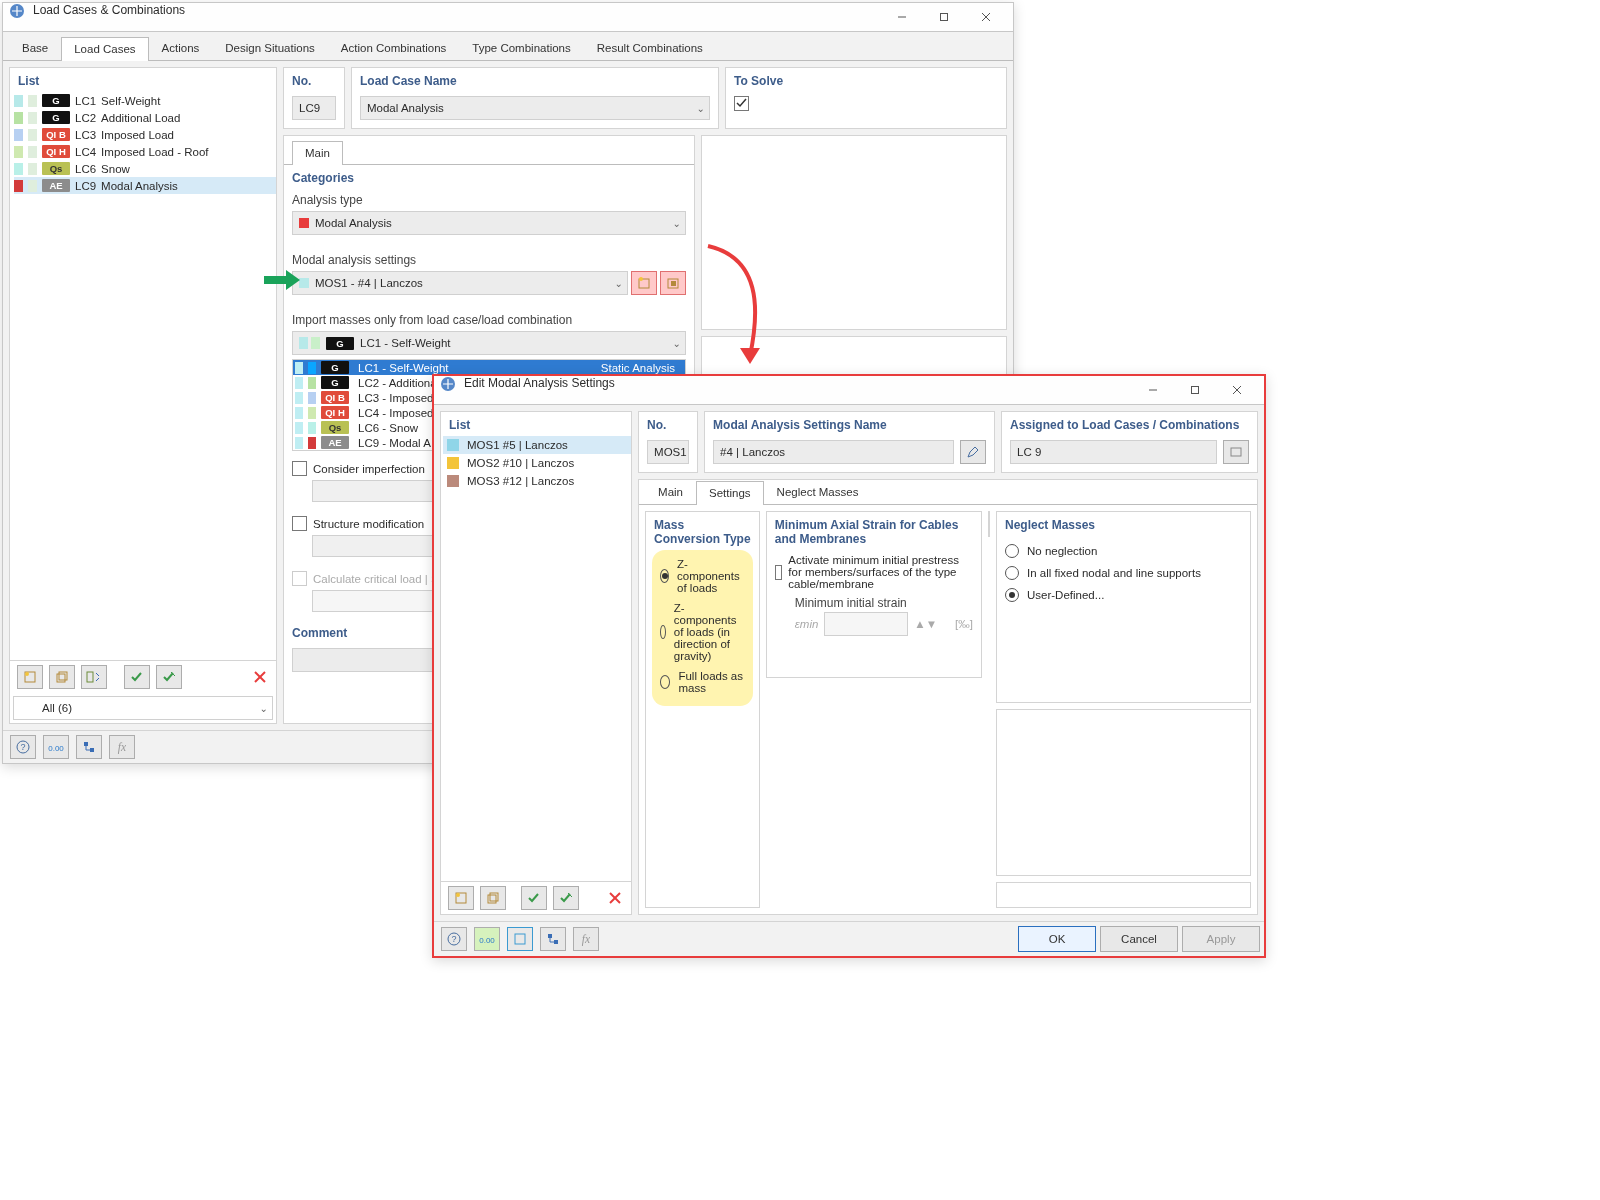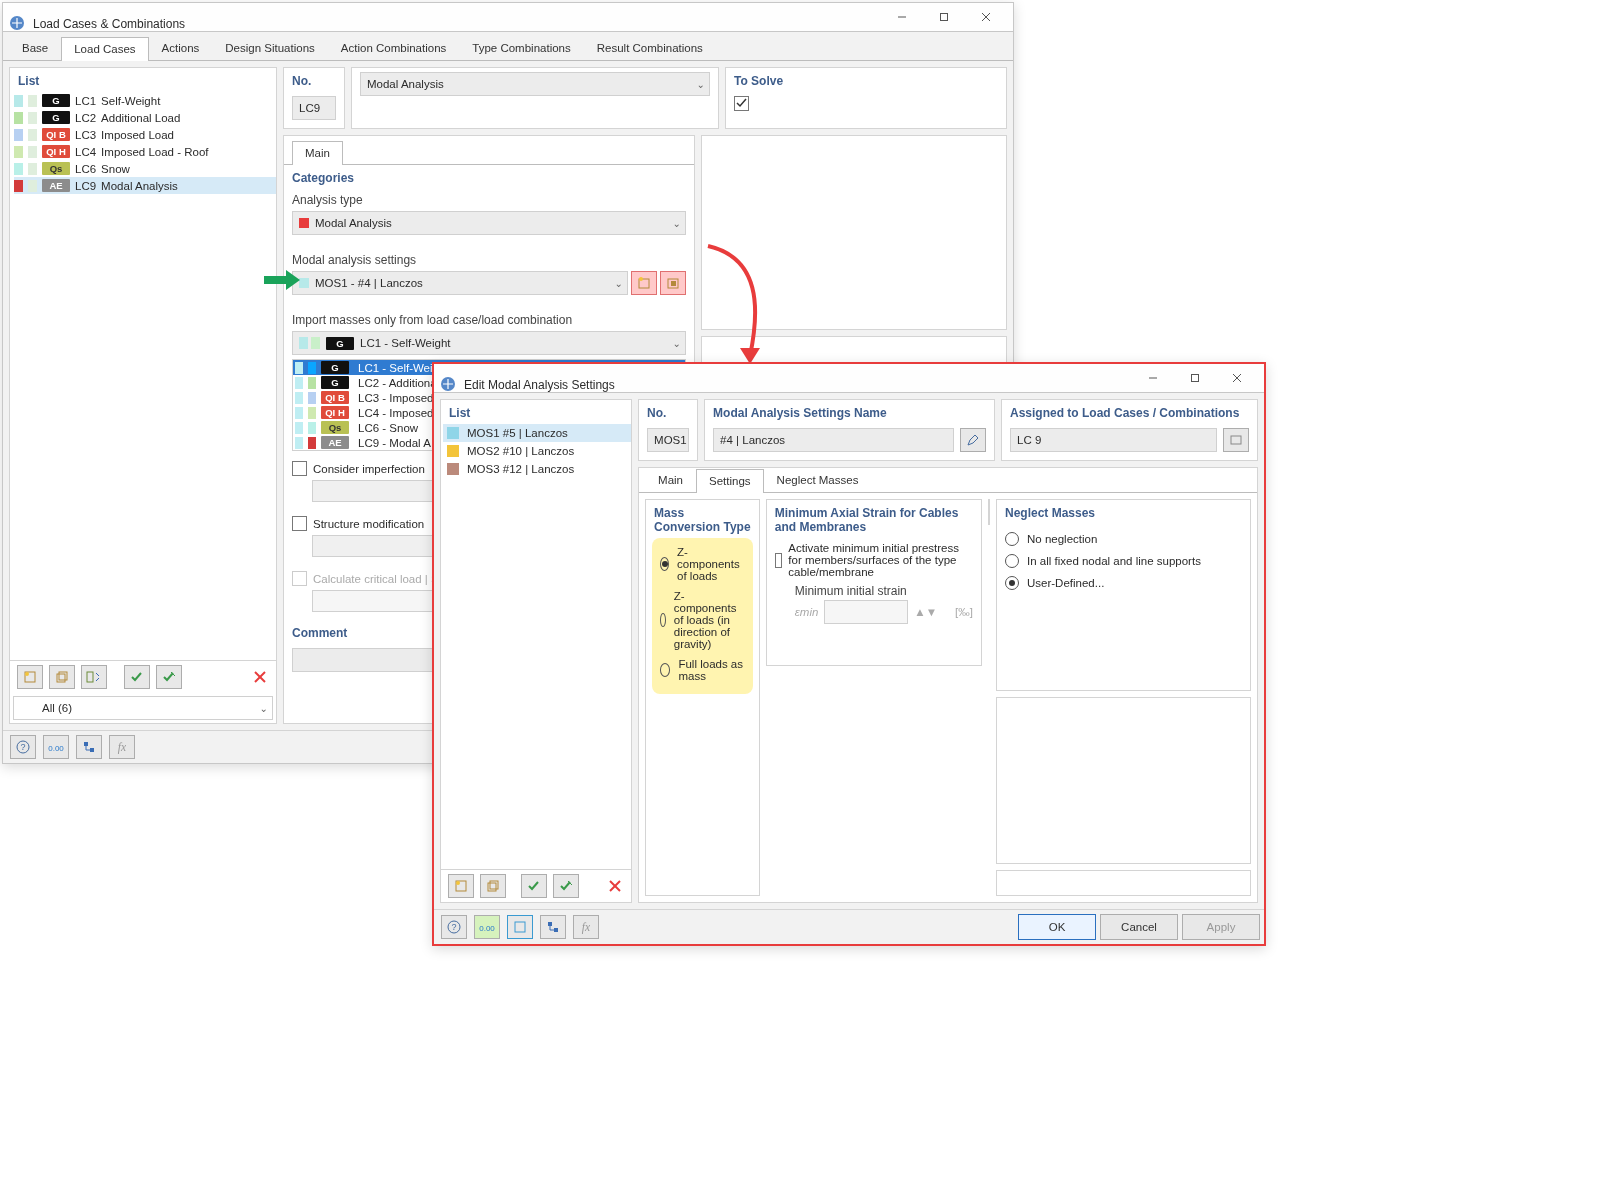--- a/index.html
+++ b/index.html
@@ -19,21 +19,21 @@
   --hl-icon-bg:#ffc9c9;
   --btn-bg:#e8e8e8;
   --btn-border:#adadad;
   --border-red:#e83c3c;
   font:11.5px "Segoe UI",Arial,sans-serif;
   color:var(--text);
 }
 body{margin:0;background:#fff;width:1600px;height:1200px;position:relative;font:inherit}
 
 .window{position:absolute;border:1px solid var(--win-border);background:#f2f2f2;box-shadow:0 3px 12px rgba(0,0,0,.15);display:flex;flex-direction:column}
-.titlebar{height:28px;display:flex;align-items:flex-end;padding:0 6px;border-bottom:1px solid var(--win-border);background:var(--win-titlebar)}
+.titlebar{height:28px;display:flex;align-items:flex-start;padding:0 6px;border-bottom:1px solid var(--win-border);background:var(--win-titlebar)}
 .titlebar .logo{width:16px;height:16px;margin-right:8px}
 .titlebar .title{flex:1;font-size:12px}
 .titlebar-ctrls{display:flex;gap:0}
 .titlebar-ctrls .sysbtn{width:42px;height:28px;display:flex;align-items:center;justify-content:center;color:#555}
 .titlebar-ctrls .sysbtn svg{width:10px;height:10px}
 .tabs{display:flex;border-bottom:1px solid var(--tab-border);padding-left:6px;margin-top:4px}
 .tab{padding:5px 12px 6px;border:1px solid transparent;border-bottom:none;cursor:pointer;color:#333}
 .tab.active{background:#fff;border-color:var(--tab-border);position:relative;top:1px}
 .content-row{display:flex;flex:1;gap:6px;padding:6px}
 .panel{background:#fff;border:1px solid var(--panel-border);display:flex;flex-direction:column}
@@ -219,20 +219,21 @@
       <div style="display:flex;gap:6px">
         <div class="panel" style="width:60px">
           <div class="panel-h">No.</div>
           <div class="panel-body">
               <div class="field">
                 <span>LC9</span>
               </div>
             </div>
         </div>
         <div class="panel" style="flex:1">
+          <div class="panel-h">Load Case Name</div>
           <div class="panel-body">
               <div class="field">
                 <span>Modal Analysis</span>
                 <span class="chev">⌄</span>
               </div>
             </div>
         </div>
         <div class="panel" style="width:280px">
           <div class="panel-h">To Solve</div>
           <div class="panel-body">
@@ -392,21 +393,21 @@
 <svg class="arrow-green" style="left:262px;top:268px" width="40" height="24" viewBox="0 0 40 24">
   <path d="M2 12h24" stroke="#1aa35a" stroke-width="8"></path>
     <path d="M24 2l14 10-14 10z" fill="#1aa35a"></path>
 </svg>
 
 <svg class="arrow-red" style="left:700px;top:238px" width="80" height="140" viewBox="0 0 80 140">
   <path d="M8 8 C 60 20, 60 70, 50 118" stroke="#e83c3c" stroke-width="4" fill="none"></path>
   <path d="M40 110 l10 16 10-16z" fill="#e83c3c"></path>
 </svg>
 
-<div class="window" style="left:432px;top:362px;width:830px;height:580px;border:2px solid var(--border-red)">
+<div class="window" style="left:432px;top:374px;width:830px;height:580px;border:2px solid var(--border-red)">
   <div class="titlebar">
     <svg class="logo" viewBox="0 0 16 16">
         <circle cx="8" cy="8" r="7" fill="#5587c8"></circle>
         <path d="M3 8h10M8 3v10" stroke="#fff" stroke-width="1.2"></path>
       </svg>
     <div class="title">Edit Modal Analysis Settings</div>
     <div class="titlebar-ctrls">
       <div class="sysbtn">
           <svg viewBox="0 0 10 10">
             <line x1="1" y1="5" x2="9" y2="5" stroke="#555"></line>
@@ -519,21 +520,21 @@
       <div class="panel" style="flex:1;display:flex;flex-direction:column">
         <div class="tabs" id="settings-tabs" style="margin-top:0">
             <div class="tab">Main</div>
             <div class="tab active">Settings</div>
             <div class="tab">Neglect Masses</div>
           </div>
         <div style="display:flex;gap:6px;padding:6px;flex:1">
           <div style="flex:1;display:flex;flex-direction:row;gap:6px">
             <div class="panel" style="flex:1">
               <div class="panel-h">Mass Conversion Type</div>
-              <div class="panel-body" style="background:var(--hl-yellow);margin:0 6px 6px;border-radius:8px;flex:0" id="mass-conv-opts">
+              <div class="panel-body" style="background:var(--hl-yellow);margin:0 6px 6px;border-radius:13px;flex:0" id="mass-conv-opts">
                   <div class="radio checked">
                     <span class="dot"></span>
                     <span>Z-components of loads</span>
                   </div>
                   <div class="radio">
                     <span class="dot"></span>
                     <span>Z-components of loads (in direction of gravity)</span>
                   </div>
                   <div class="radio">
                     <span class="dot"></span>

